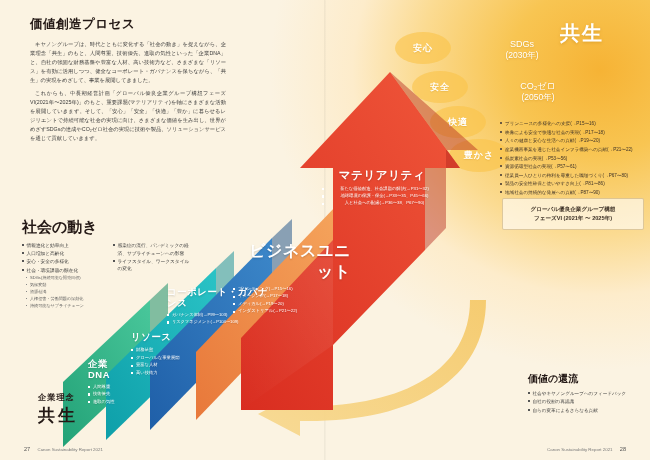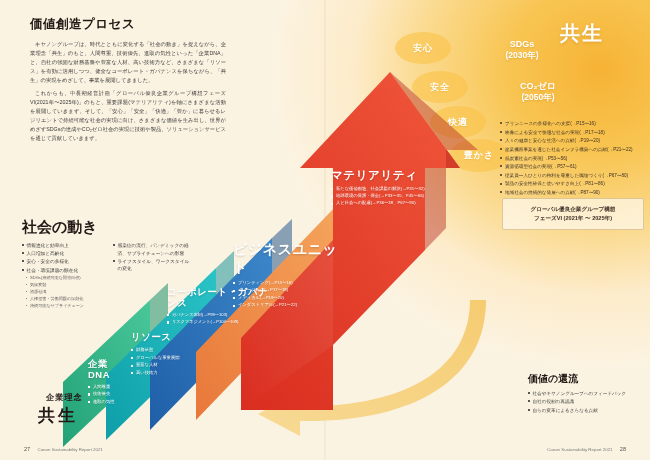--- a/index.html
+++ b/index.html
@@ -24,21 +24,21 @@
   
   .kw{position:absolute;border-radius:50%;background:rgba(250,196,73,.62);
       display:flex;align-items:center;justify-content:center;
       color:#fff;font-weight:bold;font-size:9px;letter-spacing:1px;
       text-shadow:0 1px 1px rgba(190,130,10,.25);}
   #kw0{left:395px;top:32px;width:56px;height:32px;}
   #kw1{left:412px;top:71px;width:56px;height:32px;}
   #kw2{left:430px;top:106px;width:56px;height:32px;}
   #kw3{left:449px;top:139px;width:60px;height:33px;text-align:center;}
   
-  .goal{position:absolute;text-align:center;color:#fff;font-weight:bold;
+  .goal{position:absolute;text-align:center;color:#fff;font-weight:normal;
         text-shadow:0 1px 2px rgba(175,115,5,.3);line-height:1.35;}
   #goal-sdgs{left:472px;top:38px;width:100px;font-size:9px;}
   #goal-co2{left:488px;top:80px;width:100px;font-size:9px;}
   .goal .yr{font-size:8.5px;display:block;}
   #kyosei{position:absolute;left:560px;top:22px;width:86px;text-align:left;color:#fff;
           text-shadow:0 1px 3px rgba(170,110,0,.35);}
   #kyosei .big{font-size:20px;font-weight:bold;letter-spacing:2px;display:block;line-height:1.1;}
   #kyosei .sub{font-size:11px;font-weight:bold;display:block;margin-top:1px;}
   
   #rlist{position:absolute;left:500px;top:120px;width:144px;}
@@ -57,21 +57,21 @@
   #social .cols{display:flex;gap:5px;}
   #social ul{margin:0;padding:0;list-style:none;}
   #social li{font-size:4.7px;line-height:1.62;color:#3b3b3b;position:relative;padding-left:4.5px;margin-bottom:.6px;}
   #social li:before{content:"";position:absolute;left:0;top:2px;width:2px;height:2px;background:#555;}
   #social li.sub{font-size:4.1px;padding-left:8px;color:#5c5c5c;line-height:1.55;}
   #social li.sub:before{left:4px;top:2px;width:1.4px;height:1.4px;background:#888;}
   .colA{width:86px;}
   .colB{width:78px;}
   
   #philo{position:absolute;left:38px;top:392px;}
-  #philo .lbl{font-size:8.2px;font-weight:bold;color:#231815;letter-spacing:1px;margin-left:8px;}
+  #philo .lbl{font-size:8.2px;font-weight:bold;color:#231815;letter-spacing:1px;}
   #philo .val{font-size:17px;font-weight:bold;color:#231815;letter-spacing:3px;margin-top:1px;}
   
   #ret{position:absolute;left:528px;top:372px;width:118px;}
   #ret h2{margin:0 0 4px 0;font-size:10px;font-weight:bold;color:#231815;}
   #ret ul{margin:0;padding:0;list-style:none;}
   #ret li{font-size:4.6px;line-height:1.62;color:#3b3b3b;position:relative;padding-left:4.5px;margin-bottom:1px;}
   #ret li:before{content:"";position:absolute;left:0;top:2px;width:2px;height:2px;background:#555;}
   
   .foot{position:absolute;bottom:8px;font-size:4.4px;color:#7a7a7a;}
   .foot .pg{font-size:5.6px;color:#555;margin-right:6px;}
@@ -80,25 +80,25 @@
   #foot-r .pg{margin-right:0;margin-left:6px;}
   
   #stack{position:absolute;left:0;top:0;width:650px;height:460px;pointer-events:none;}
   
   .lyr{position:absolute;color:#fff;}
   .lyr .t{font-weight:bold;letter-spacing:.6px;text-shadow:0 1px 2px rgba(0,0,0,.18);}
   .lyr ul{margin:3px 0 0 0;padding:0;list-style:none;}
   .lyr li{position:relative;padding-left:5px;margin-bottom:.8px;
      text-shadow:0 1px 1px rgba(0,0,0,.16);}
   .lyr li:before{content:"";position:absolute;left:0;top:2.2px;width:2.2px;height:2.2px;background:#fff;}
-  #l-mat{left:331px;top:168px;width:120px;}
+  #l-mat{left:322px;top:168px;width:120px;text-align:center;}
   #l-mat .t{font-size:11.5px;}
   #l-mat li{font-size:4.3px;line-height:1.5;}
   #l-bu{left:233px;top:241px;width:118px;}
-  #l-bu .t{font-size:14px;}
+  #l-bu .t{font-size:16px;text-align:right;}
   #l-bu li{font-size:4.3px;line-height:1.55;}
   #l-cg{left:167px;top:286px;width:110px;}
   #l-cg .t{font-size:9.4px;line-height:1.22;}
   #l-cg li{font-size:4.2px;line-height:1.55;}
   #l-res{left:131px;top:331px;width:92px;}
   #l-res .t{font-size:9.4px;}
   #l-res li{font-size:4.3px;line-height:1.6;}
   #l-dna{left:88px;top:358px;width:72px;}
   #l-dna .t{font-size:9.4px;line-height:1.2;}
   #l-dna li{font-size:4.3px;line-height:1.6;}

